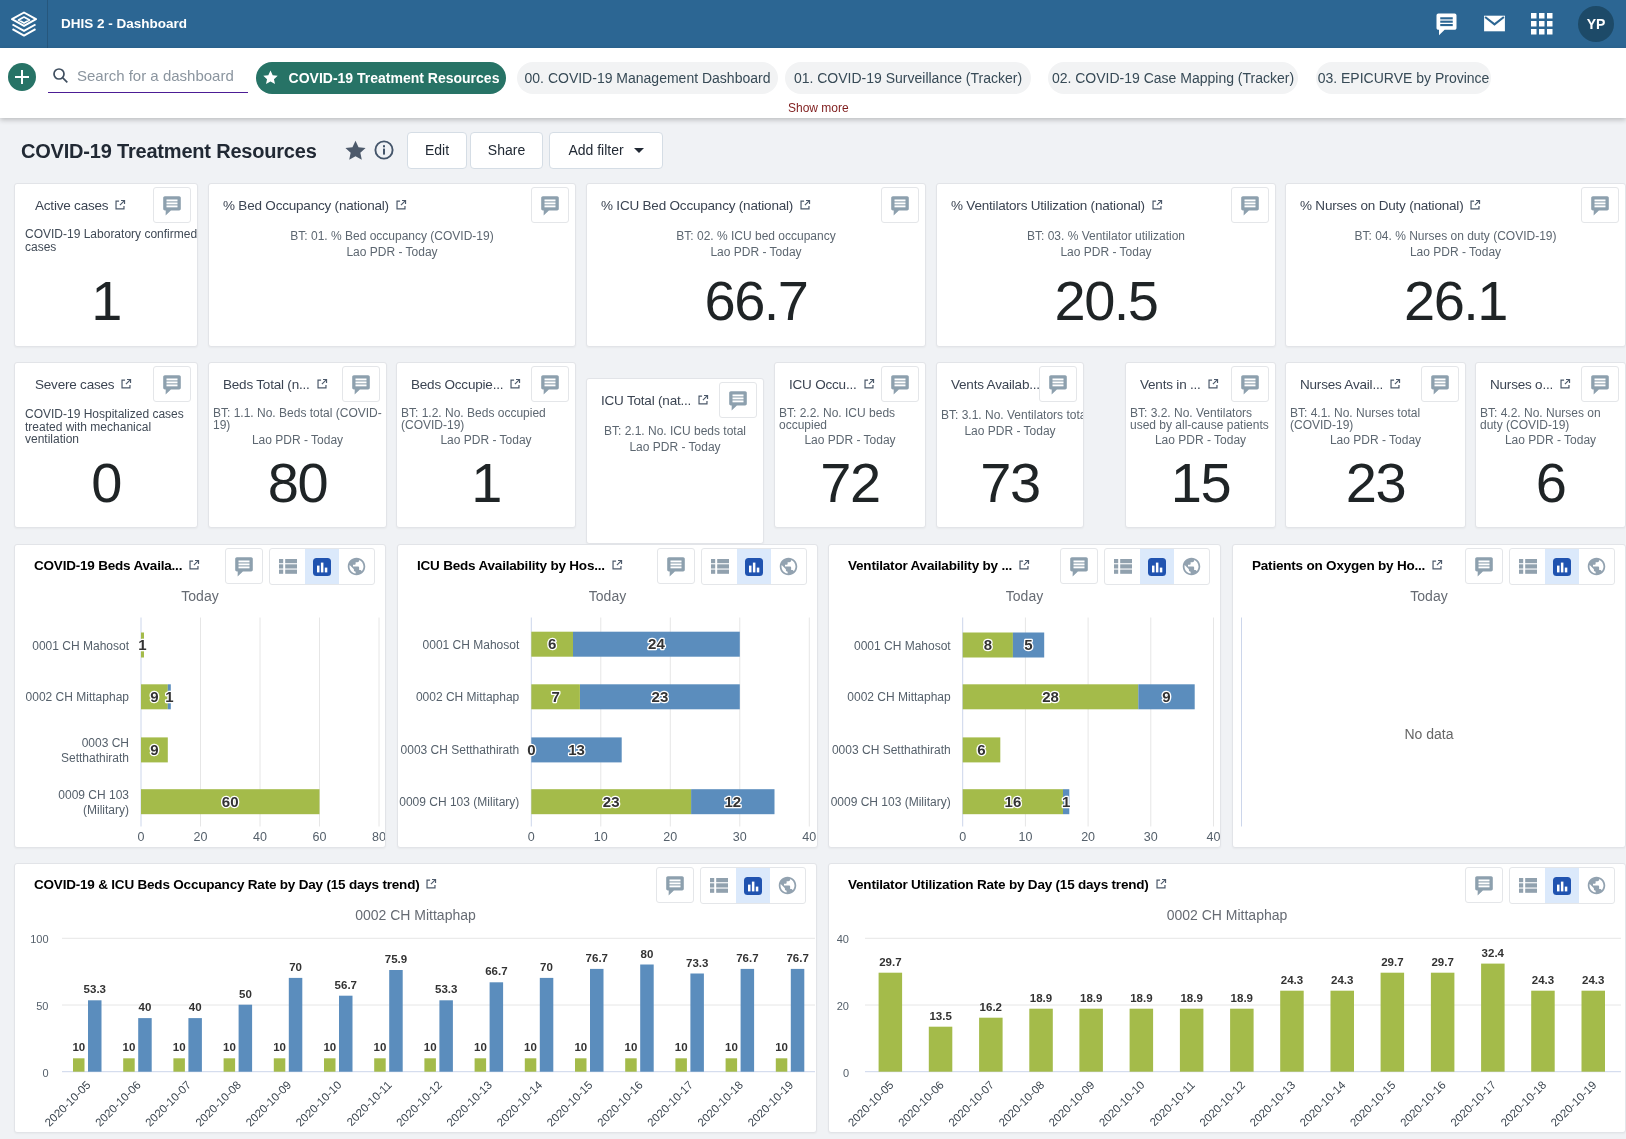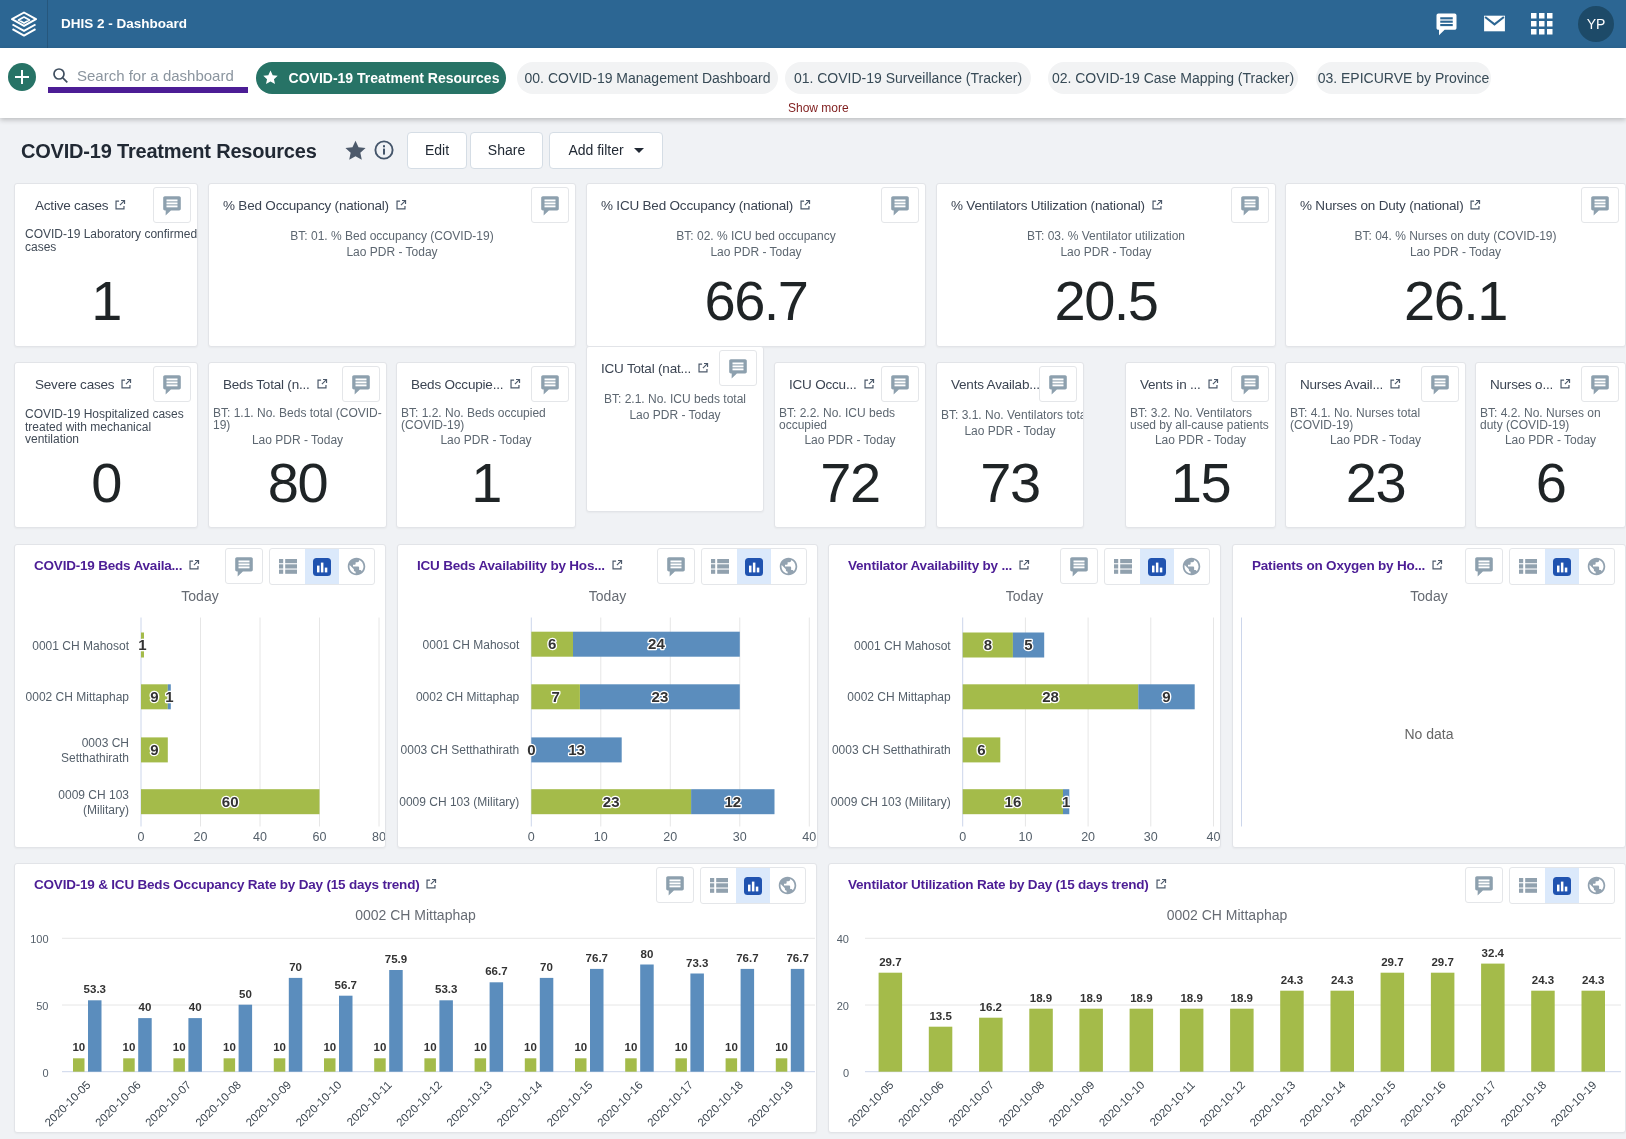--- a/index.html
+++ b/index.html
@@ -2,26 +2,26 @@
 <html><head><meta charset="utf-8">
 <style>
 *{margin:0;padding:0;box-sizing:border-box}
 html,body{width:1626px;height:1139px;overflow:hidden}
 body{position:relative;font-family:"Liberation Sans",sans-serif;background:#f0f2f5}
 .appbar{position:absolute;left:0;top:0;width:1626px;height:48px;background:#2c6693}
 .applogo{position:absolute;left:10px;top:11px}
 .appdiv{position:absolute;left:47px;top:0;width:1px;height:48px;background:#26577d}
 .apptitle{position:absolute;left:61px;top:0;line-height:48px;color:#fff;font-size:13.5px;font-weight:bold}
 .appic{position:absolute;top:11px}
-.avatar{position:absolute;left:1578px;top:6px;width:36px;height:36px;border-radius:50%;background:#1d4a68;color:#fff;font-size:14px;font-weight:normal;text-align:center;line-height:36px}
+.avatar{position:absolute;left:1578px;top:6px;width:36px;height:36px;border-radius:50%;background:#1d4a68;color:#fff;font-size:14px;font-weight:bold;text-align:center;line-height:36px}
 .controlbar{position:absolute;left:0;top:48px;width:1626px;height:70px;background:#fff;box-shadow:0 2px 5px rgba(0,0,0,.22);z-index:5}
 .plus{position:absolute;left:8px;top:63px;width:28px;height:28px;border-radius:50%;background:#277366;z-index:6}
 .plus:before{content:"";position:absolute;left:7px;top:13px;width:14px;height:2.2px;background:#fff}
 .plus:after{content:"";position:absolute;left:12.9px;top:7px;width:2.2px;height:14px;background:#fff}
-.searchwrap{position:absolute;left:48px;top:60px;width:200px;height:33px;border-bottom:6px solid #4c1d95;z-index:6}
+.searchwrap{position:absolute;left:48px;top:60px;width:200px;height:33px;border-bottom:1px solid #4c1d95;z-index:6}
 .searchwrap svg{position:absolute;left:4px;top:7px}
 .searchtext{position:absolute;left:29px;top:7px;font-size:15px;color:#8b959f}
 .chip{position:absolute;top:61.5px;height:32px;border-radius:16px;background:#f2f3f4;color:#374a56;font-size:14px;line-height:32px;text-align:center;white-space:nowrap;z-index:6}
 .chipsel{background:#277366;color:#fff}
 .chipsel svg{vertical-align:-2px;margin-right:11px}
 .chipsel b{font-weight:bold}
 .showmore{position:absolute;left:788px;top:101px;font-size:12px;color:#7f1d1d;z-index:6}
 .pagetitle{position:absolute;left:21px;top:140px;font-size:20px;letter-spacing:-0.2px;font-weight:bold;color:#212934}
 .titleic{position:absolute;top:140px}
 .tbtn{position:absolute;top:132px;height:37px;background:#fff;border:1px solid #d5dde5;border-radius:4px;font-size:14px;color:#212934;line-height:35px;text-align:center}
@@ -30,21 +30,21 @@
 .vtitle{position:absolute;left:14px;top:14px;font-size:13.5px;letter-spacing:-0.2px;font-weight:normal;color:#3b4452;white-space:nowrap}
 .vext{margin-left:6px}
 .iconbtn{position:absolute;width:38px;height:36px;border:1px solid #e4e6e9;border-radius:3px;background:#fff;display:flex;align-items:center;justify-content:center}
 .vdesc{position:absolute;left:10px;right:2px;font-size:12px;line-height:12.7px;color:#404a56;white-space:nowrap}
 .vsub{position:absolute;left:4px;right:4px;top:45px;text-align:center;font-size:12px;color:#5d6771}
 .btwrap{line-height:11.5px;white-space:nowrap}
 .laol{line-height:11.5px;margin-top:4px}
 .btwrap{display:inline-block;text-align:left}
 .btblock{display:block}
 .vnum{position:absolute;left:0;right:0;text-align:center;font-size:56px;letter-spacing:-1.5px;color:#1f2426;line-height:56px;font-weight:normal}
-.ctitle{position:absolute;left:19px;top:13px;font-size:13.5px;letter-spacing:-0.2px;font-weight:bold;color:#4c1d95;white-space:nowrap}
+.ctitle{position:absolute;left:19px;top:13px;font-size:13.5px;letter-spacing:-0.2px;font-weight:bold;color:#000000;white-space:nowrap}
 .csub{position:absolute;left:0;right:0;top:43px;text-align:center;font-size:14px;color:#666b73}
 .btngroup{position:absolute;height:37px;border:1px solid #e4e6e9;border-radius:3px;background:#fff;display:flex}
 .seg{width:34.7px;height:35px;display:flex;align-items:center;justify-content:center}
 .segsel{background:#dbe9fb}
 </style></head>
 <body>
 <div class="appbar">
 <div class="applogo"><svg width="28" height="26" viewBox="0 0 28 26">
         <g fill="none" stroke="#fff" stroke-width="2" stroke-linejoin="round">
           <path d="M14 1.5L26 8.2 14 14.9 2 8.2z"></path>
@@ -243,21 +243,21 @@
         <rect x="5" y="7.7" width="10" height="1.7" fill="#fff"></rect>
         <rect x="5" y="10.4" width="10" height="1.7" fill="#fff"></rect>
       </svg>
     </div>
     <div class="vsub">
       <span class="btwrap btblock">BT: 1.2. No. Beds occupied<br>(COVID-19)</span>
       <div class="laol">Lao PDR - Today</div>
     </div>
     <div class="vnum" style="top:91.5px">1</div>
   </div>
-<div class="card" style="left:586px;top:346px;width:178px;height:166px">
+<div class="card" style="left:586px;top:378px;width:178px;height:166px">
     <div class="vtitle" style="left:14px">ICU Total (nat...<span class="vext"><svg width="12" height="12" viewBox="0 0 13 13" style="vertical-align:-1px">
           <path d="M5.5 2.2H2.2v8.6h8.6V7.5" fill="none" stroke="#4d5a6b" stroke-width="1.3"></path>
           <path d="M7.6 1.6h3.8v3.8" fill="none" stroke="#4d5a6b" stroke-width="1.3"></path>
           <path d="M11 2L6.4 6.6" fill="none" stroke="#4d5a6b" stroke-width="1.3"></path>
         </svg></span></div>
     <div class="iconbtn" style="right:6px;top:3px">
       <svg width="22" height="22" viewBox="0 0 20 20">
         <path fill="#8da0ae" d="M3.5 2h13c.8 0 1.5.7 1.5 1.5v10c0 .8-.7 1.5-1.5 1.5H9L4.2 19.6 4.3 15h-.8C2.7 15 2 14.3 2 13.5v-10C2 2.7 2.7 2 3.5 2z"></path>
         <rect x="5" y="5" width="10" height="1.7" fill="#fff"></rect>
         <rect x="5" y="7.7" width="10" height="1.7" fill="#fff"></rect>

